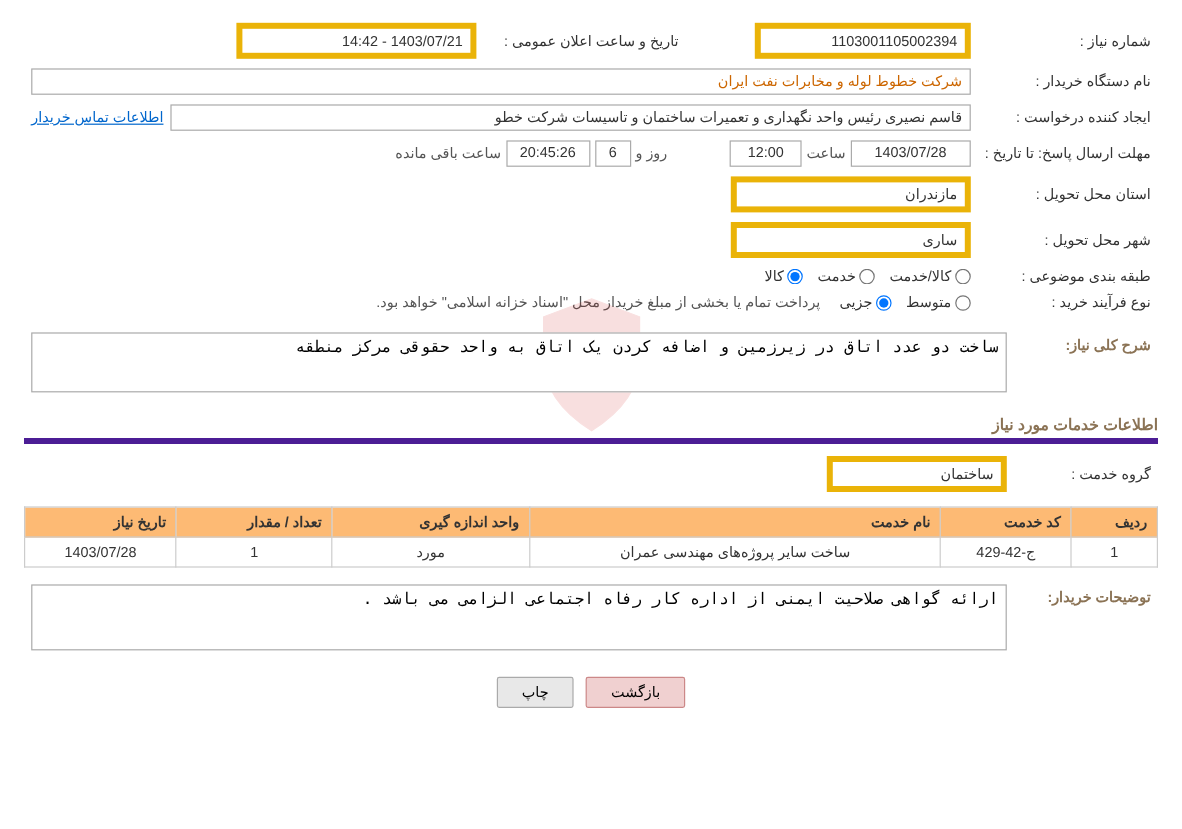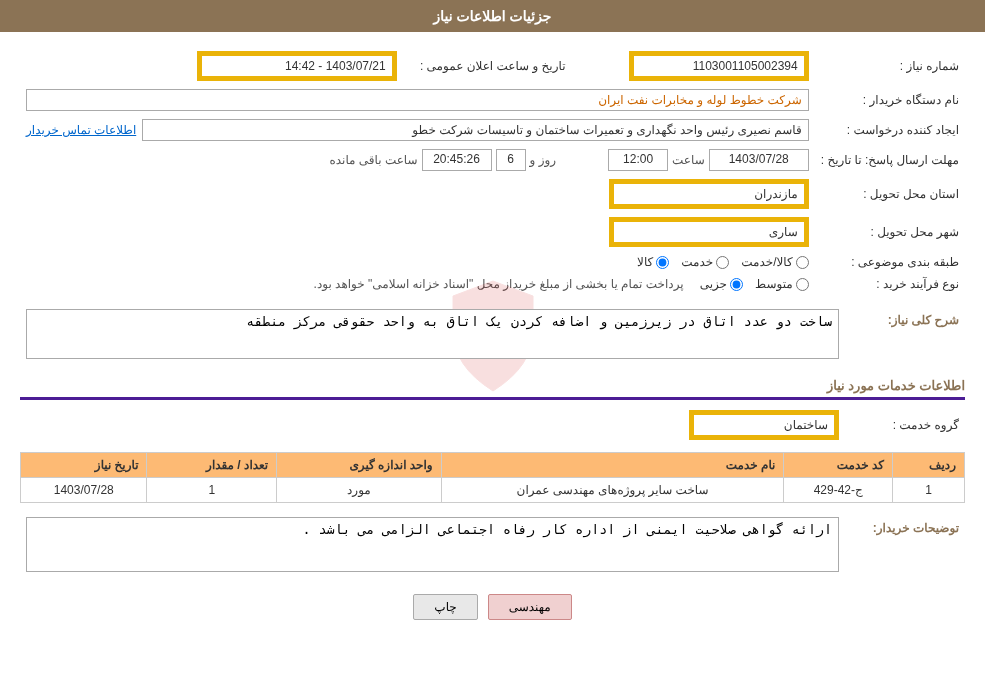--- a/index.html
+++ b/index.html
@@ -25,21 +25,21 @@
       font-weight: bold;
     }
     .content-area {
       padding: 15px 20px;
     }
     .section-title {
       color: #8B7355;
       font-weight: bold;
       font-size: 13px;
       margin: 12px 0 6px 0;
-      border-bottom: 3px solid #4c1d95;
+      border-bottom: 5px solid #4c1d95;
       padding-bottom: 4px;
     }
     .info-table {
       width: 100%;
       border-collapse: collapse;
     }
     .info-table td {
       padding: 4px 6px;
       vertical-align: middle;
     }
@@ -165,23 +165,20 @@
     .inline-label {
       white-space: nowrap;
       color: #555;
     }
   </style>
 </head>
 <body>
 
 <div class="page-wrapper">
 
-  <div class="header-bar">
-    <span>جزئیات اطلاعات نیاز</span>
-  </div>
 
   <div class="content-area">
 
     <table class="info-table">
       <tbody>
 
         <tr>
           <td class="label-cell" style="width:120px;">شماره نیاز :</td>
           <td class="value-cell" style="width:220px;">
             <div class="input-box" style="min-width:180px;margin-left:40px;">1103001105002394</div>
@@ -340,18 +337,18 @@
         <tr>
           <td class="label-cell" style="width:120px; font-weight:bold; color:#8B7355; vertical-align:top; padding-top:8px;">توضیحات خریدار:</td>
           <td>
             <textarea class="description-box" rows="3" style="">ارائه گواهی صلاحیت ایمنی از اداره کار رفاه اجتماعی الزامی می باشد .</textarea>
           </td>
         </tr>
       </tbody>
     </table>
 
     <div class="btn-area">
-      <button class="btn btn-back">مهندسی</button>
+      <button class="btn btn-back">بازگشت</button>
       <button class="btn btn-print">چاپ</button>
     </div>
 
   </div>
 </div>
 
 </body></html>

